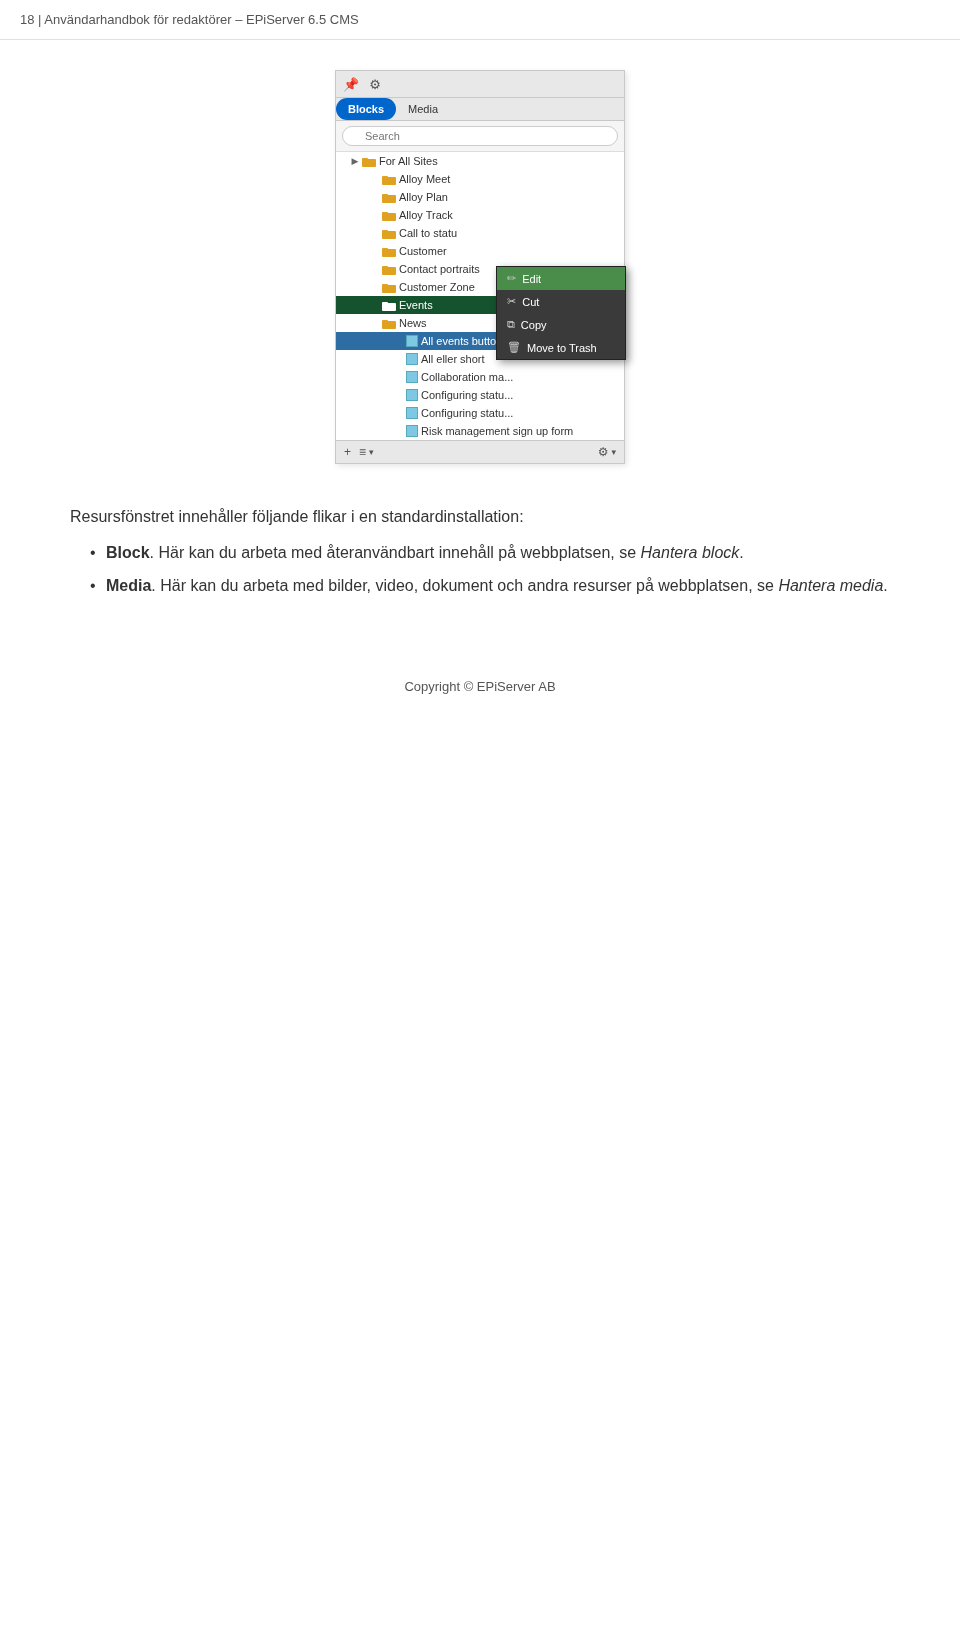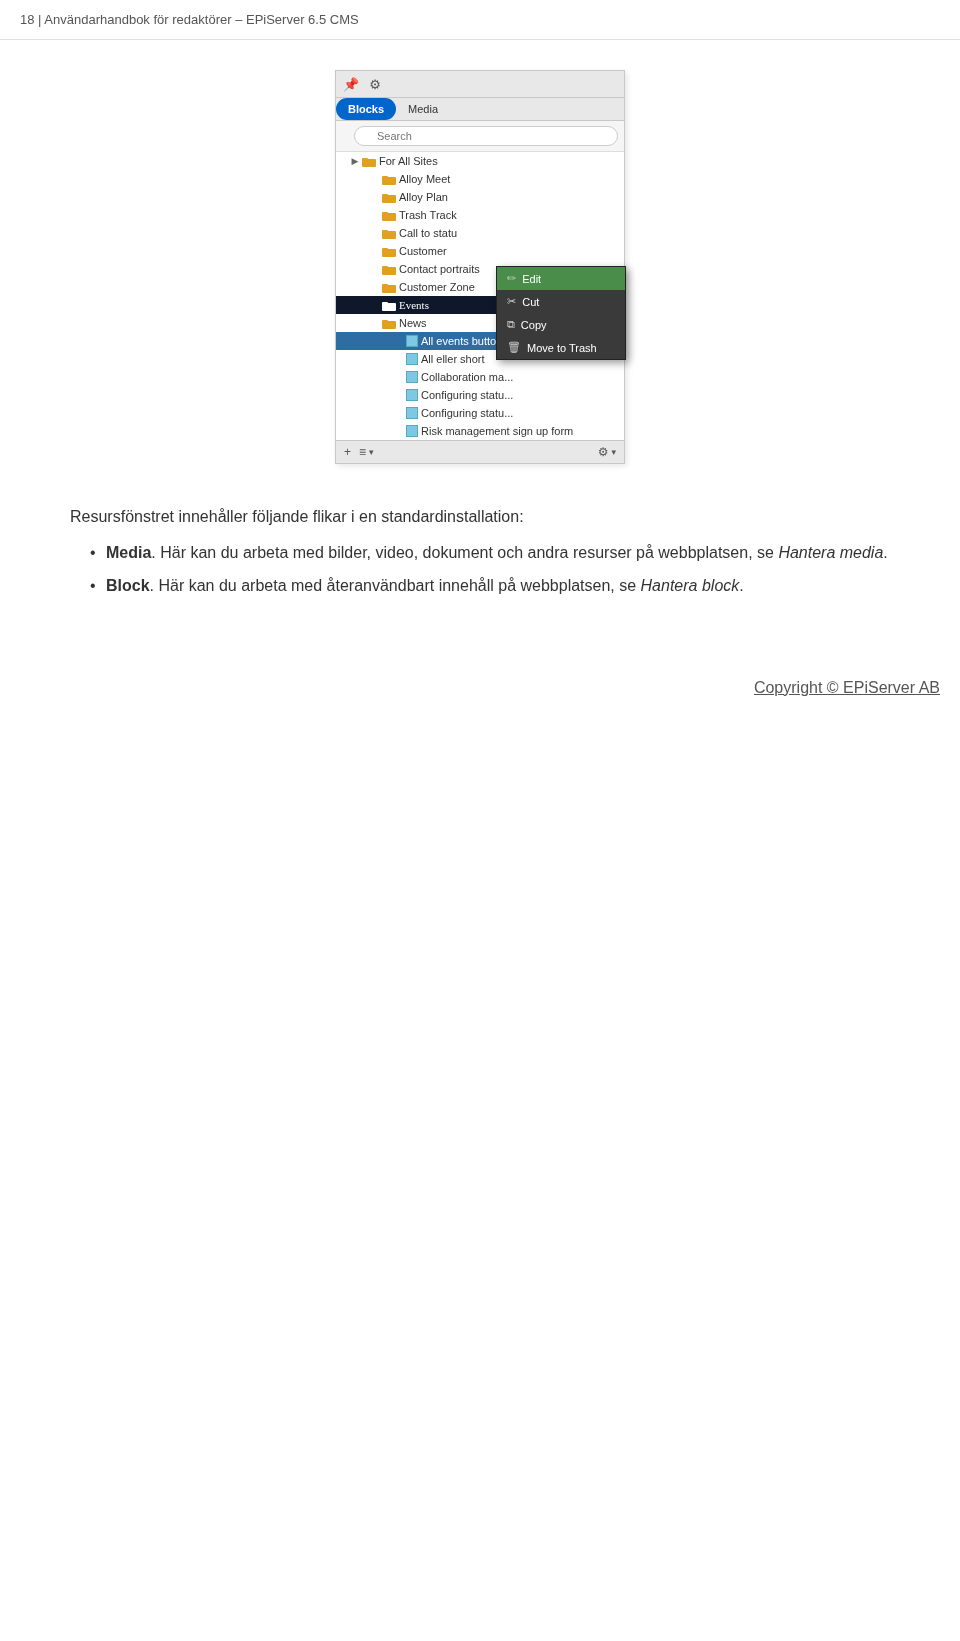--- a/index.html
+++ b/index.html
@@ -90,21 +90,20 @@
       padding: 3px 6px 3px 22px;
       border: 1px solid #ccc;
       border-radius: 10px;
       font-size: 11px;
       background: #fff;
       color: #999;
       position: relative;
     }
     .search-wrapper {
       position: relative;
-      margin-left: 12px;
     }
     .search-icon-inner {
       position: absolute;
       left: 7px;
       top: 50%;
       transform: translateY(-50%);
       color: #999;
       font-size: 11px;
     }
 
@@ -116,23 +115,22 @@
     .tree-item {
       display: flex;
       align-items: center;
       padding: 3px 6px;
       cursor: pointer;
       font-size: 11px;
       color: #333;
       position: relative;
     }
     .tree-item.selected {
-      background: #0f172a;
+      background: #14532d;
       color: #fff;
-      font-family: Liberation Serif, serif;
     }
     .tree-item.highlighted {
       background: #2e6da4;
       color: #fff;
     }
     .tree-item .indent-1 { margin-left: 8px; }
     .tree-item .indent-2 { margin-left: 20px; }
     .tree-item .indent-3 { margin-left: 32px; }
 
     .tree-arrow {
@@ -248,26 +246,25 @@
       position: relative;
     }
     .bullet-list li::before {
       content: "•";
       position: absolute;
       left: 0;
       color: #333;
     }
 
     .page-footer {
-      text-align: right;
+      text-align: center;
       margin-top: 40px;
-      font-size: 16px;
+      font-size: 13px;
       color: #555;
       padding: 20px;
-      text-decoration: underline;
     }
   </style>
 </head>
 <body>
 
 <div class="page-header">
   <span>18 | Användarhandbok för redaktörer – EPiServer 6.5 CMS</span>
 </div>
 
 <div class="main-content">
@@ -327,21 +324,21 @@
       </div>
 
       <div class="tree-item">
         <span class="indent-2" style="width:20px;display:inline-block;"></span>
         <span class="folder-icon">
           <svg viewBox="0 0 14 11">
               <rect x="0" y="3" width="14" height="8" rx="1" fill="#e0a020"></rect>
               <rect x="0" y="2" width="6" height="3" rx="1" fill="#e0a020"></rect>
             </svg>
         </span>
-        <span class="item-label">Trash Track</span>
+        <span class="item-label">Alloy Track</span>
       </div>
 
       <div class="tree-item">
         <span class="indent-2" style="width:20px;display:inline-block;"></span>
         <span class="folder-icon">
           <svg viewBox="0 0 14 11">
               <rect x="0" y="3" width="14" height="8" rx="1" fill="#e0a020"></rect>
               <rect x="0" y="2" width="6" height="3" rx="1" fill="#e0a020"></rect>
             </svg>
         </span>
@@ -478,24 +475,24 @@
       </div>
     </div>
 
   </div>
 
   <div class="body-text">
     <p>Resursfönstret innehåller följande flikar i en standardinstallation:</p>
 
     <ul class="bullet-list">
       <li>
-        <strong>Media</strong><span>. Här kan du arbeta med bilder, video, dokument och andra resurser på webbplatsen, se </span><em>Hantera media</em><span>.</span>
+        <strong>Block</strong><span>. Här kan du arbeta med återanvändbart innehåll på webbplatsen, se </span><em>Hantera block</em><span>.</span>
       </li>
       <li>
-        <strong>Block</strong><span>. Här kan du arbeta med återanvändbart innehåll på webbplatsen, se </span><em>Hantera block</em><span>.</span>
+        <strong>Media</strong><span>. Här kan du arbeta med bilder, video, dokument och andra resurser på webbplatsen, se </span><em>Hantera media</em><span>.</span>
       </li>
     </ul>
 
   </div>
 
 </div>
 
 <div class="page-footer">
   <span>Copyright © EPiServer AB</span>
 </div>

